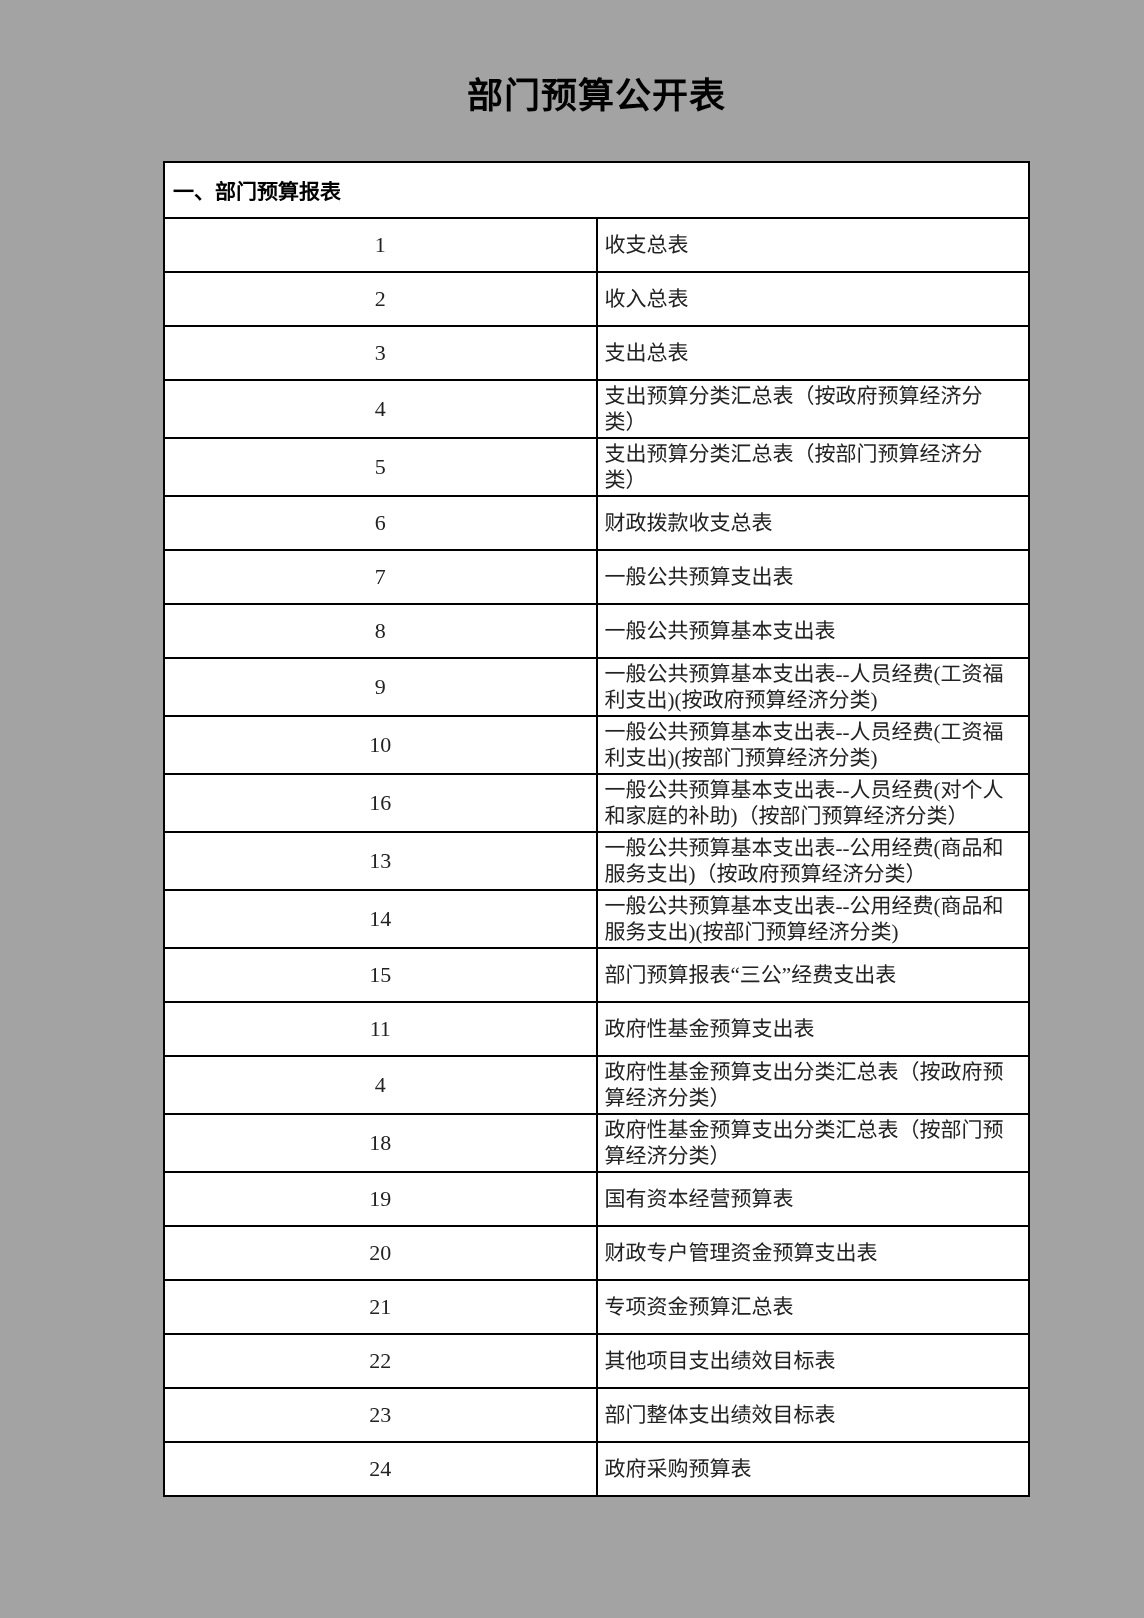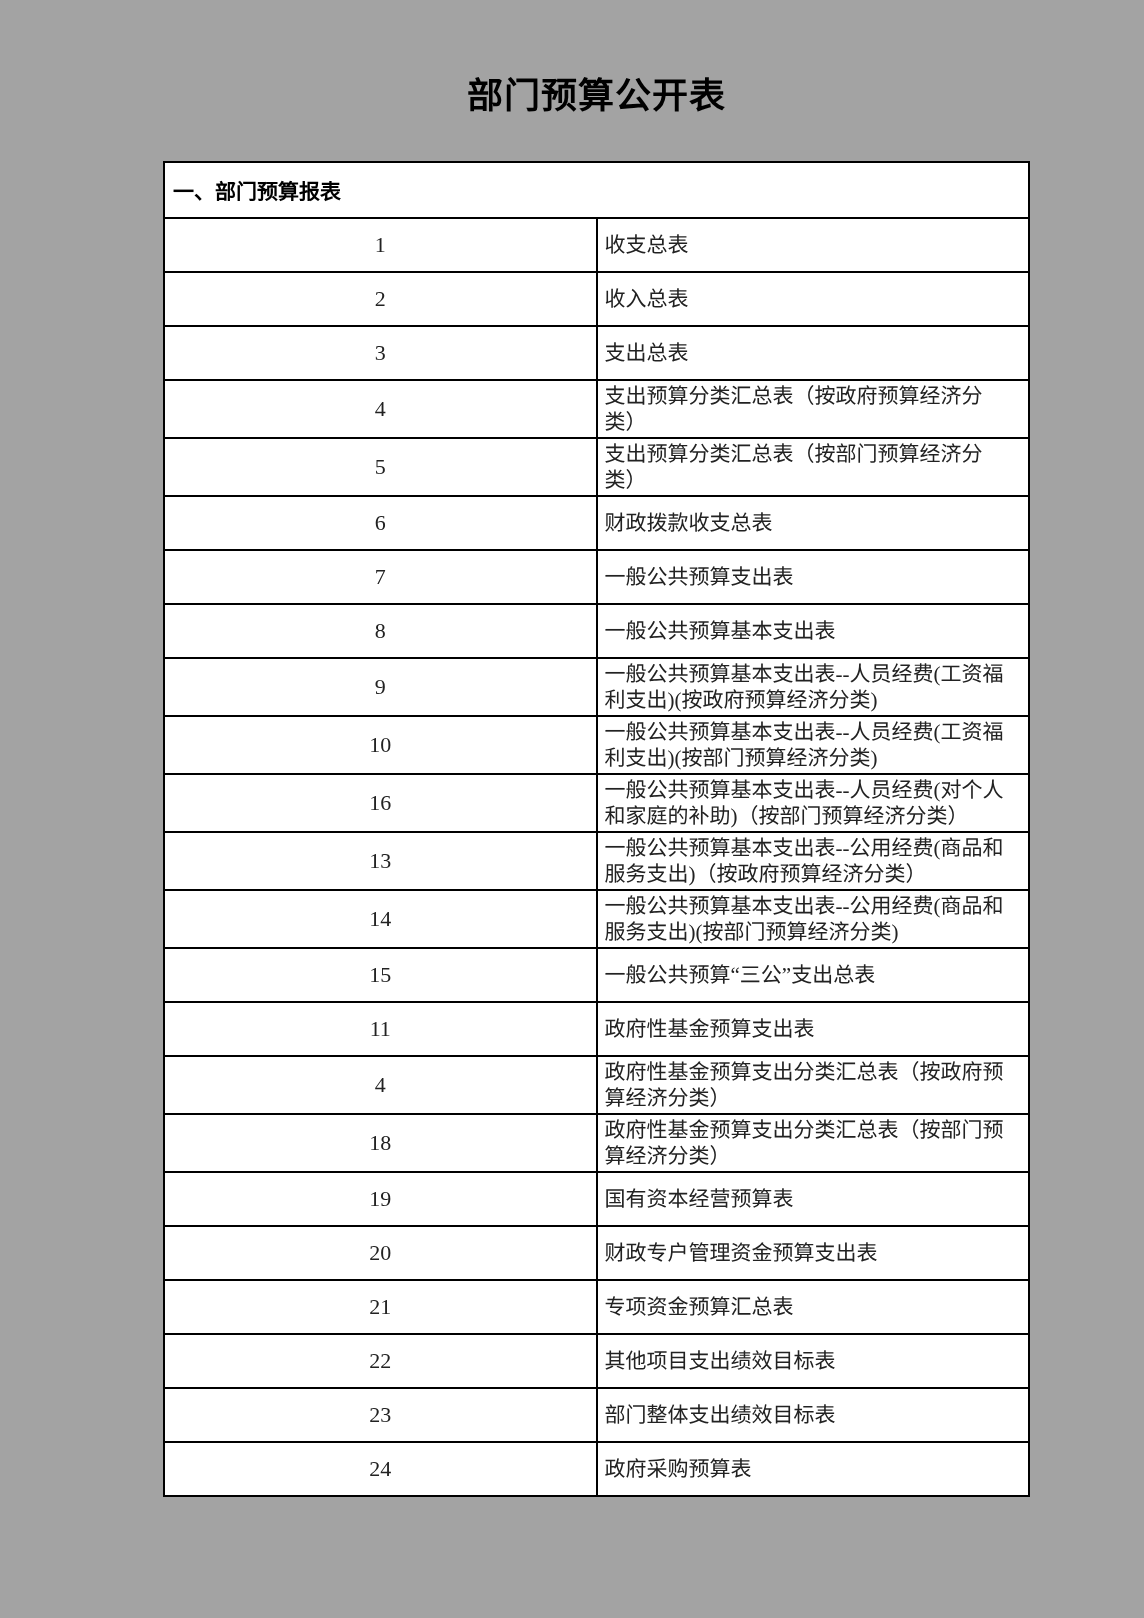--- a/index.html
+++ b/index.html
@@ -130,21 +130,21 @@
           <tr>
           <td class="num-cell">13</td>
           <td class="name-cell">一般公共预算基本支出表--公用经费(商品和服务支出)（按政府预算经济分类）</td>
         </tr>
           <tr>
           <td class="num-cell">14</td>
           <td class="name-cell">一般公共预算基本支出表--公用经费(商品和服务支出)(按部门预算经济分类)</td>
         </tr>
           <tr>
           <td class="num-cell">15</td>
-          <td class="name-cell">一般公共预算“三公”支出总表</td>
+          <td class="name-cell">部门预算报表“三公”经费支出表</td>
         </tr>
           <tr>
           <td class="num-cell">11</td>
           <td class="name-cell">政府性基金预算支出表</td>
         </tr>
           <tr>
           <td class="num-cell">4</td>
           <td class="name-cell">政府性基金预算支出分类汇总表（按政府预算经济分类）</td>
         </tr>
           <tr>

